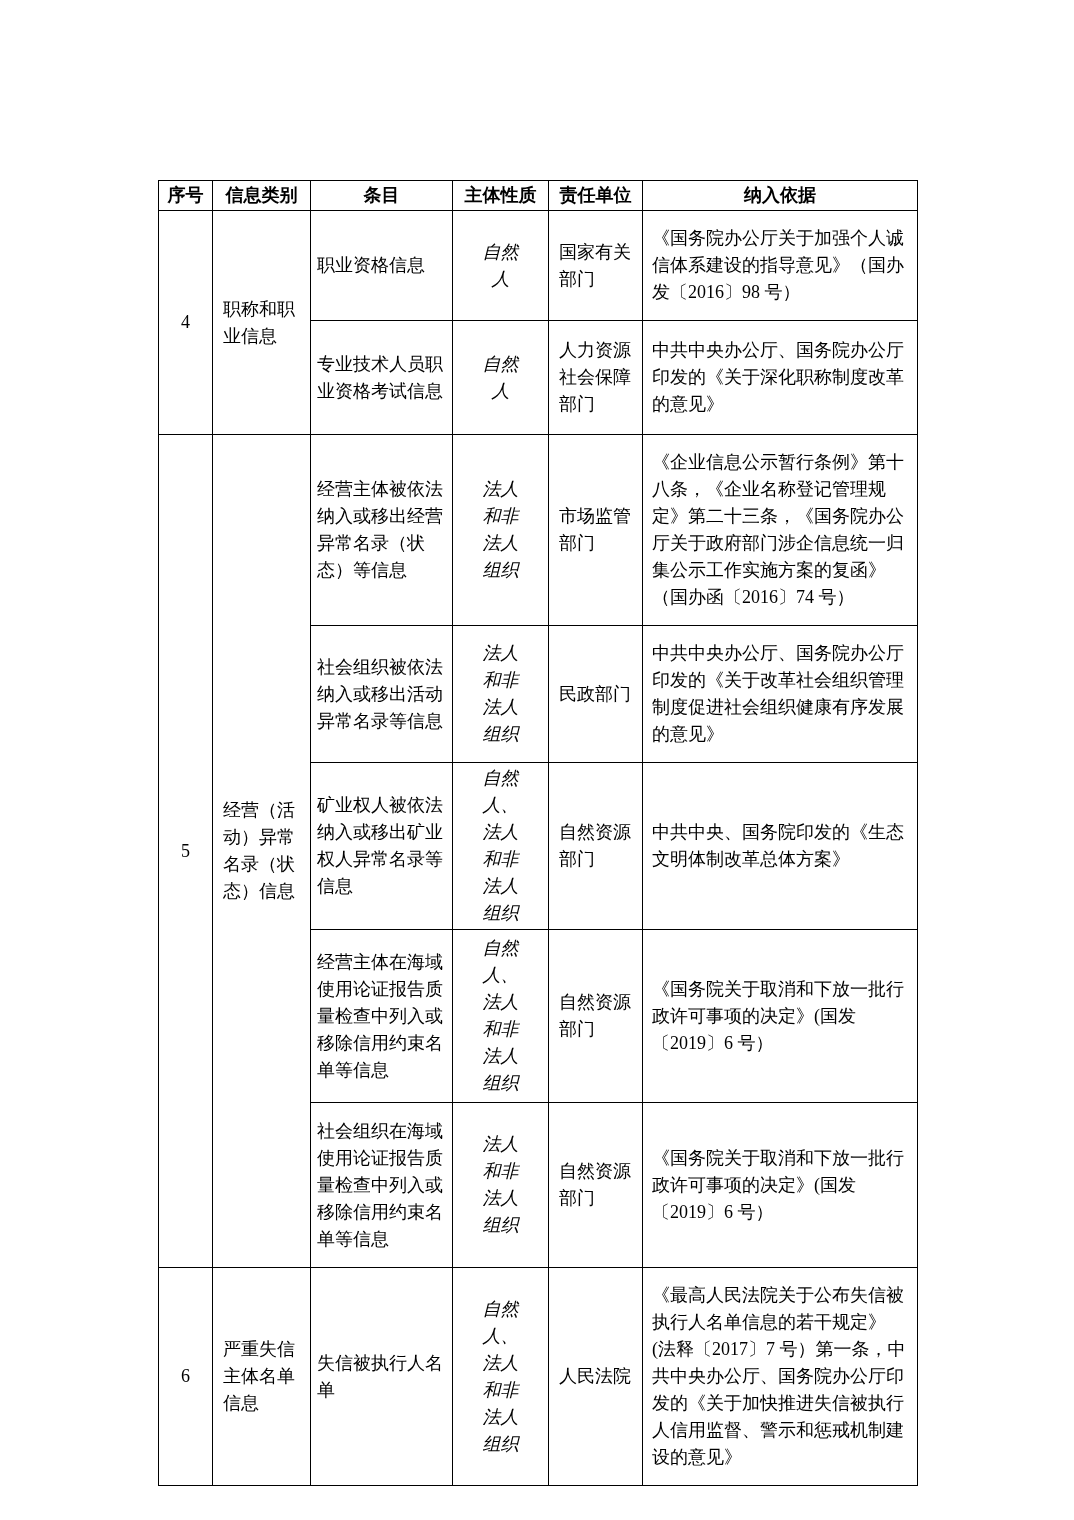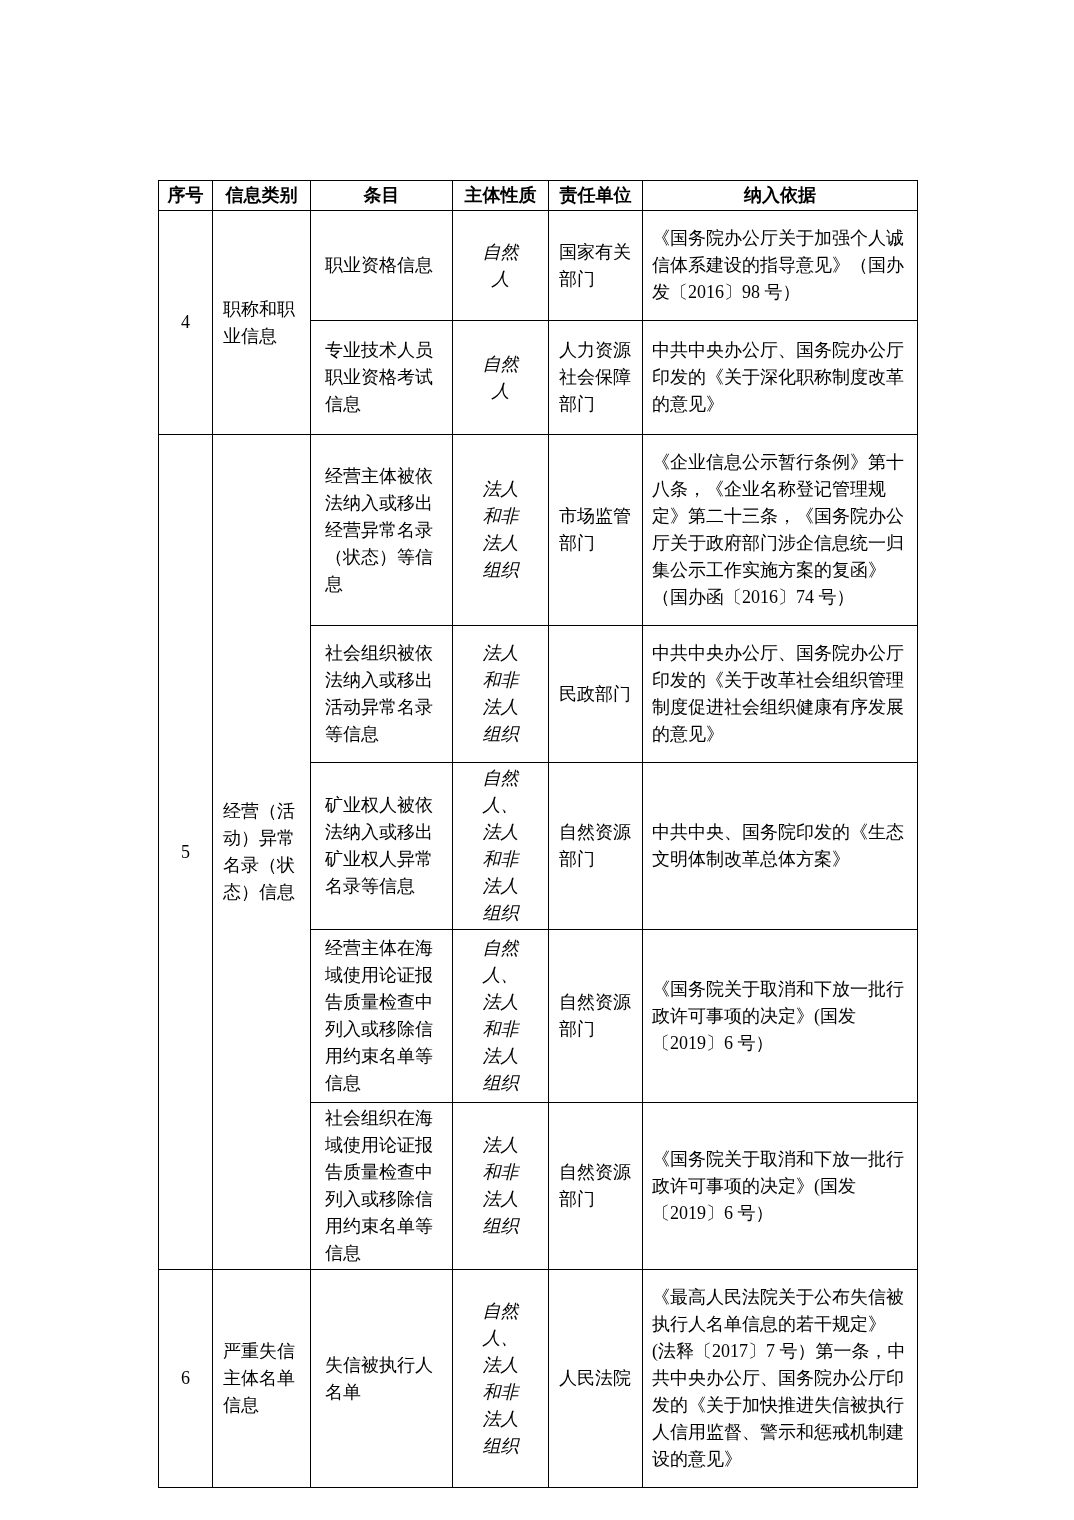--- a/index.html
+++ b/index.html
@@ -47,21 +47,21 @@
   td.cell-seq {
     text-align: center;
     padding: 2px 2px;
   }
   td.cell-cat {
     text-align: left;
     padding: 20px 10px;
   }
   td.cell-item {
     text-align: left;
-    padding: 2px 14px;
+    padding: 2px 6px;
   }
   td.cell-subject {
     text-align: center;
     padding: 2px 28px;
     font-style: italic;
   }
   td.cell-unit {
     text-align: left;
     padding: 16px 10px;
   }

